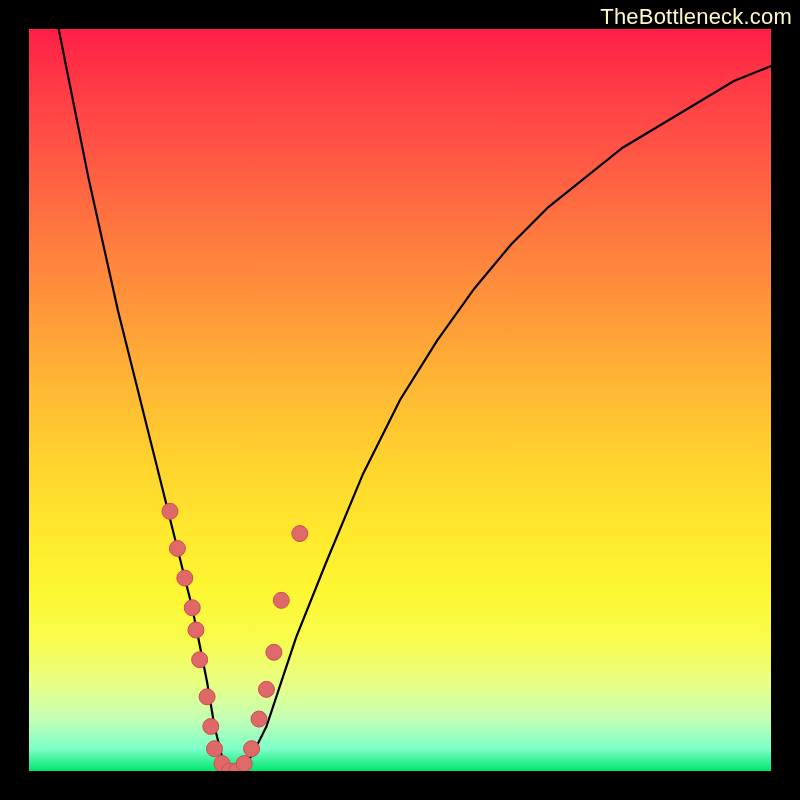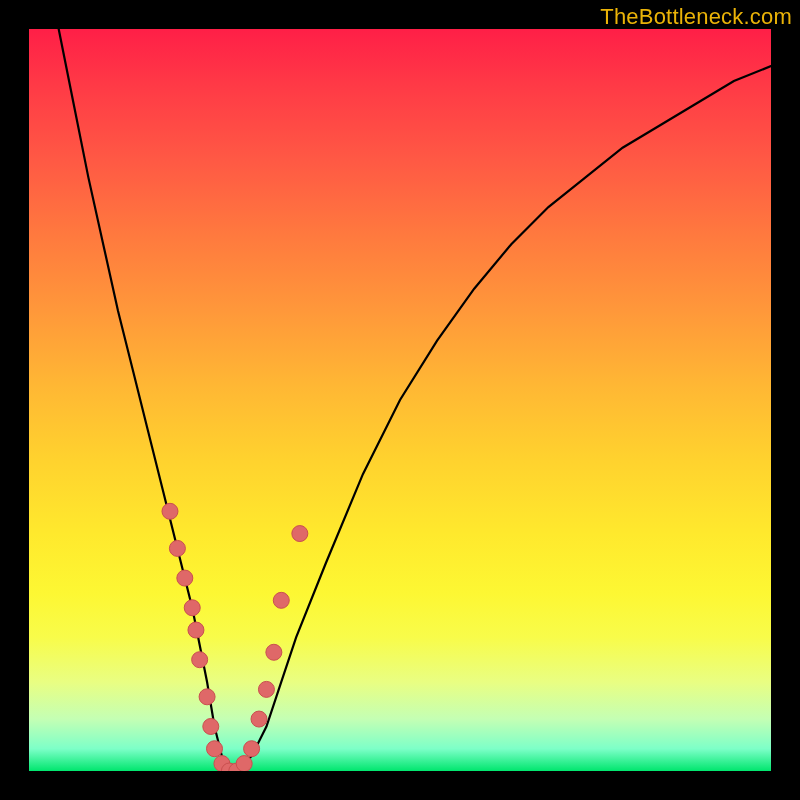--- a/index.html
+++ b/index.html
@@ -31,21 +31,21 @@
       #e9fe82 88%,
       #c4ffb4 93%,
       #7dffc8 97%,
       #00e66e 100%
     );
   }
   .watermark {
     position: absolute;
     top: 4px;
     right: 8px;
-    color: #eab308;
+    color: #fef9c3;
     font-size: 22px;
     font-weight: 500;
     letter-spacing: 0.2px;
     user-select: none;
   }
   svg.overlay {
     position: absolute;
     left: 0;
     top: 0;
     width: 742px;

